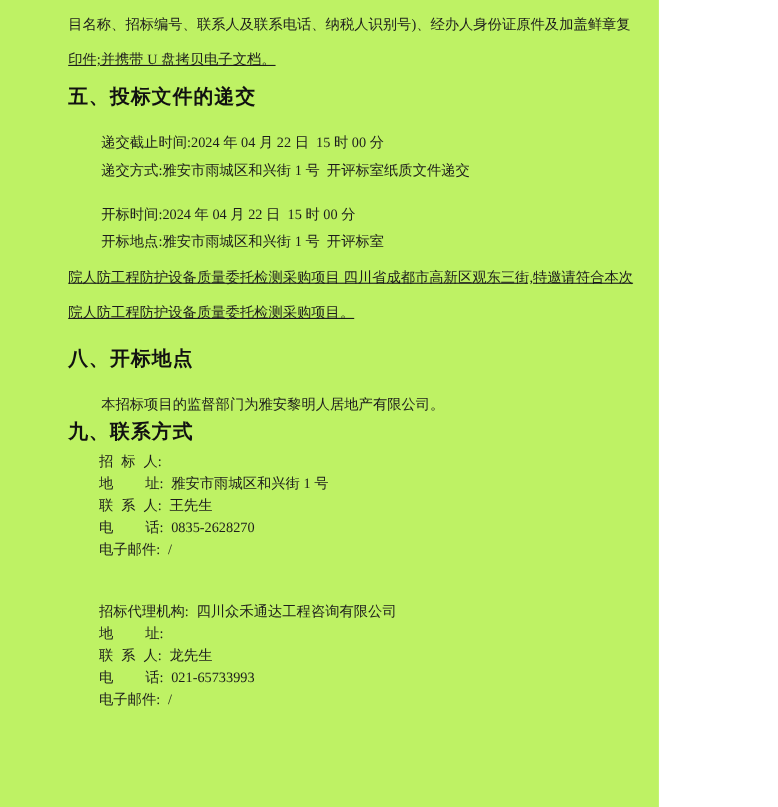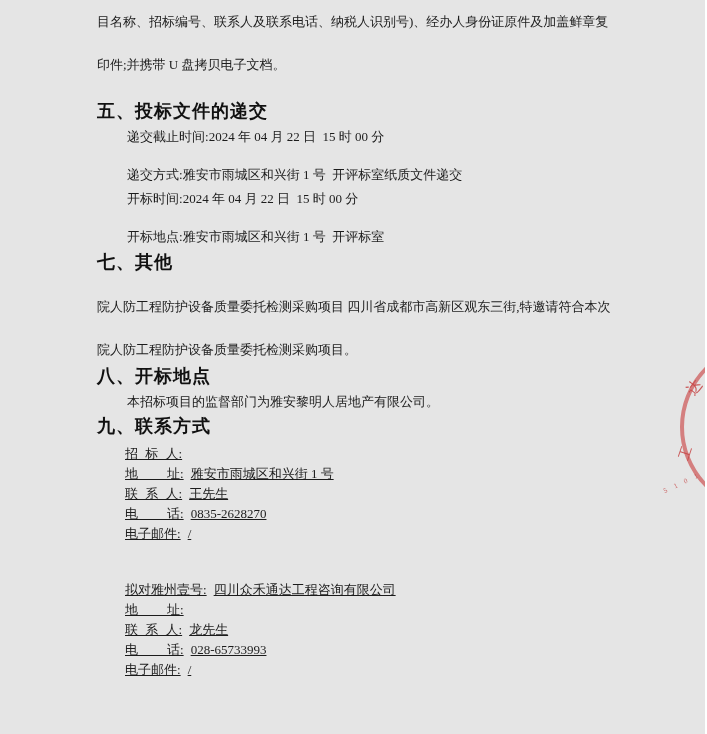--- a/index.html
+++ b/index.html
@@ -1,39 +1,39 @@
 <!DOCTYPE html>
 <html><head>
 <meta charset="utf-8">
 <style>
   html,body{margin:0;padding:0;background:#ffffff;}
   .page{
     position:relative;
-    width:705px;height:734px;
+    width:599px;height:734px;
     box-sizing:border-box;
-    padding:6px 97px 0 97px;
-    background:#e5e5e5;
+    padding:6px 97px 0 62px;
+    background:#bef264;
     overflow:hidden;
     font-family:"Liberation Serif","DejaVu Serif",serif;
     color:#1c1c1c;
   }
   .line{margin:0;font-size:13px;line-height:20px;white-space:pre;}
   .heading{
     margin:0;
     font-size:18px;line-height:24px;
     font-family:"Liberation Sans","DejaVu Sans",sans-serif;
     font-weight:700;letter-spacing:1px;color:#111111;
   }
   .indent-detail{padding-left:30px;}
   .para-first{text-indent:37px;}
-  .contact-row{display:flex;padding-left:28px;text-decoration:underline;}
+  .contact-row{display:flex;padding-left:28px;}
   .contact-label{white-space:pre;word-spacing:4px;}
   .contact-value{margin-left:7px;white-space:pre;}
-  .mt6{margin-top:6px;}  .mt7{margin-top:23px;}  .mt12{margin-top:24px;}
-  .mt4{margin-top:4px;}  .mt5{margin-top:18px;}  .mt2{margin-top:2px;}
+  .mt6{margin-top:6px;}  .mt7{margin-top:12px;text-decoration:underline;}  .mt12{margin-top:12px;}
+  .mt4{margin-top:20px;}  .mt5{margin-top:5px;}  .mt2{margin-top:2px;}
   .mt3{margin-top:3px;}  .mt8{margin-top:0;}  .mt36{margin-top:36px;}
   
   .stamp-ring{
     position:absolute;left:680px;top:342px;
     width:162px;height:162px;border-radius:50%;
     border:4px solid rgba(205,92,92,0.75);
     background:transparent;
   }
   .stamp-char{position:absolute;color:rgba(198,70,70,0.88);
     font-family:"Liberation Serif","DejaVu Serif",serif;}
@@ -50,39 +50,38 @@
   <p class="line mt6">目名称、招标编号、联系人及联系电话、纳税人识别号)、经办人身份证原件及加盖鲜章复</p>
   <p class="line mt7">印件;并携带 U 盘拷贝电子文档。</p>
 
   <h2 class="heading mt12">五、投标文件的递交</h2>
   <p class="line indent-detail mt4"><span>递交截止时间:</span><span>2024 年 04 月 22 日  15 时 00 分</span></p>
   <p class="line indent-detail mt5"><span>递交方式:</span><span>雅安市雨城区和兴街 1 号  开评标室纸质文件递交</span></p>
 
   <p class="line indent-detail mt4"><span>开标时间:</span><span>2024 年 04 月 22 日  15 时 00 分</span></p>
   <p class="line indent-detail mt5"><span>开标地点:</span><span>雅安市雨城区和兴街 1 号  开评标室</span></p>
 
-  <h2 class="heading mt3">七、其他</h2>
   <p class="line mt7">院人防工程防护设备质量委托检测采购项目 四川省成都市高新区观东三街,特邀请符合本次</p>
   <p class="line mt7">院人防工程防护设备质量委托检测采购项目。</p>
 
   <h2 class="heading mt4">八、开标地点</h2>
   <p class="line indent-detail mt4">本招标项目的监督部门为雅安黎明人居地产有限公司。</p>
 
   <h2 class="heading mt2">九、联系方式</h2>
 
   <p class="line contact-row mt6"><span class="contact-label">招 标 人:</span></p>
   <p class="line contact-row mt8"><span class="contact-label">地    址:</span><span class="contact-value">雅安市雨城区和兴街 1 号</span></p>
   <p class="line contact-row mt8"><span class="contact-label">联 系 人:</span><span class="contact-value">王先生</span></p>
   <p class="line contact-row mt8"><span class="contact-label">电    话:</span><span class="contact-value">0835-2628270</span></p>
   <p class="line contact-row mt8"><span class="contact-label">电子邮件:</span><span class="contact-value">/</span></p>
 
-  <p class="line contact-row mt36"><span class="contact-label">拟对雅州壹号:</span><span class="contact-value">四川众禾通达工程咨询有限公司</span></p>
+  <p class="line contact-row mt36"><span class="contact-label">招标代理机构:</span><span class="contact-value">四川众禾通达工程咨询有限公司</span></p>
   <p class="line contact-row mt8"><span class="contact-label">地    址:</span></p>
   <p class="line contact-row mt8"><span class="contact-label">联 系 人:</span><span class="contact-value">龙先生</span></p>
-  <p class="line contact-row mt8"><span class="contact-label">电    话:</span><span class="contact-value">028-65733993</span></p>
+  <p class="line contact-row mt8"><span class="contact-label">电    话:</span><span class="contact-value">021-65733993</span></p>
   <p class="line contact-row mt8"><span class="contact-label">电子邮件:</span><span class="contact-value">/</span></p>
 
   <div class="stamp-ring"></div>
   <span class="stamp-char c1">达</span>
   <span class="stamp-char c2">工</span>
   <span class="stamp-serial">5 1 0 1</span>
 
 </div>
 
 </body></html>

